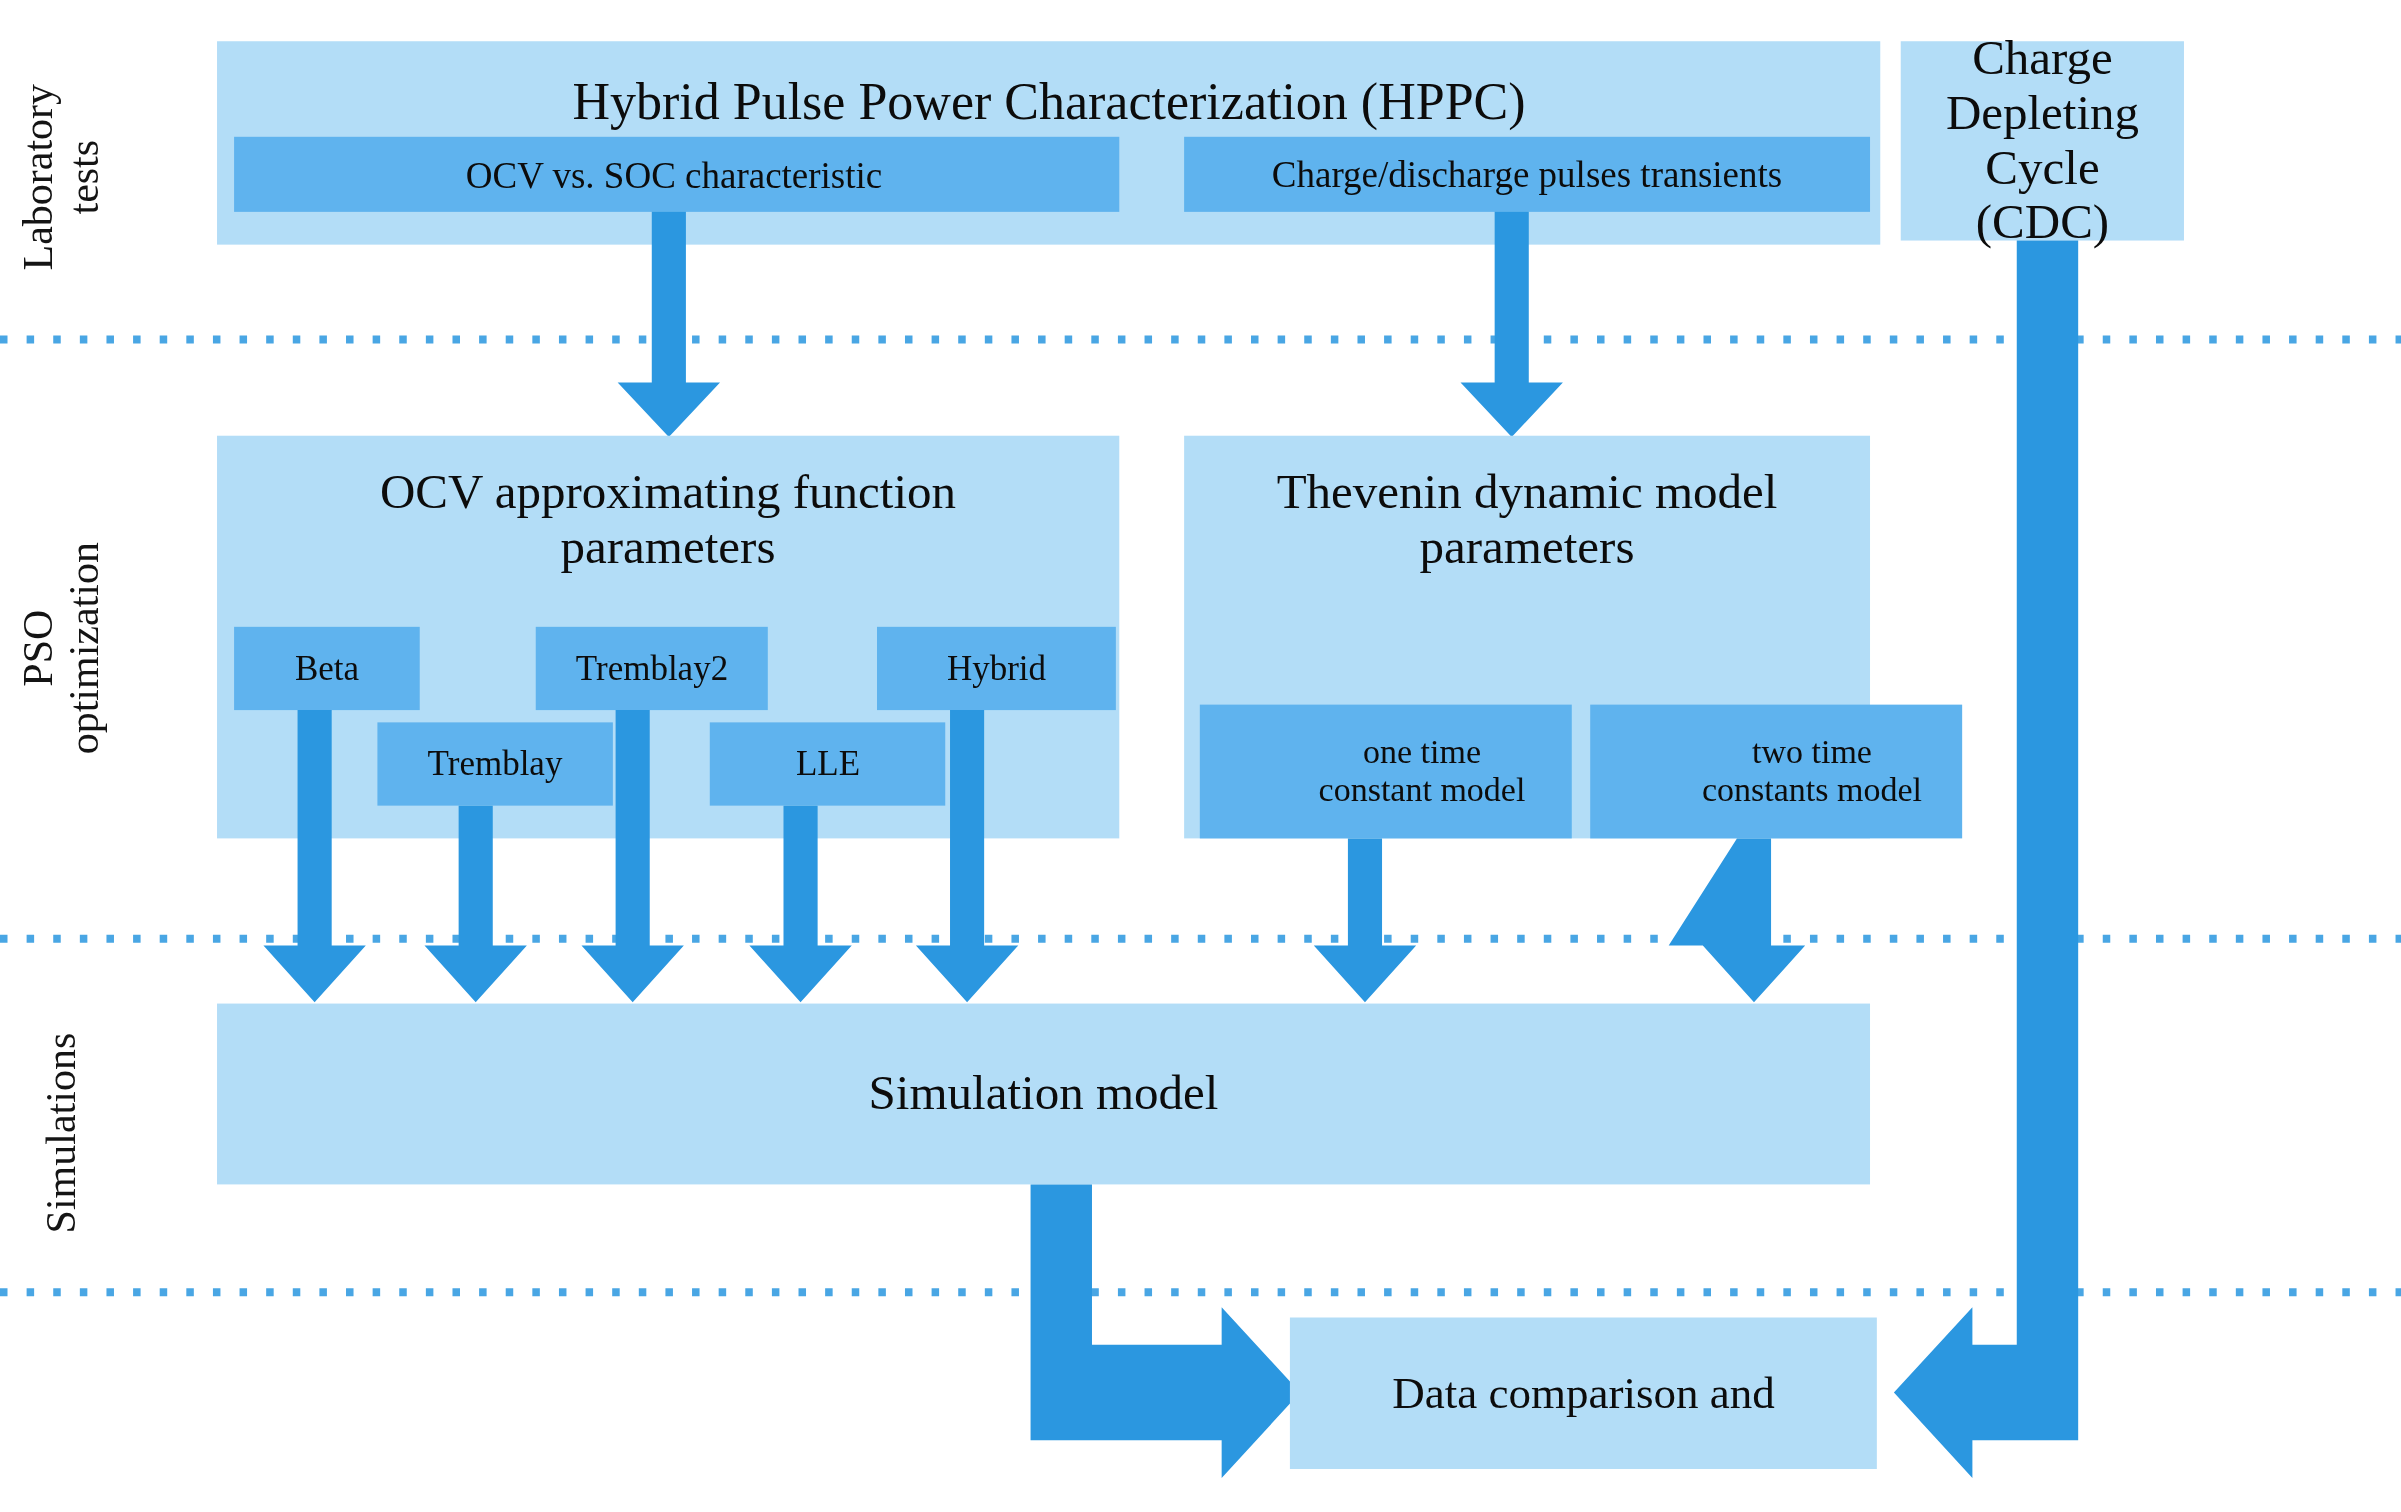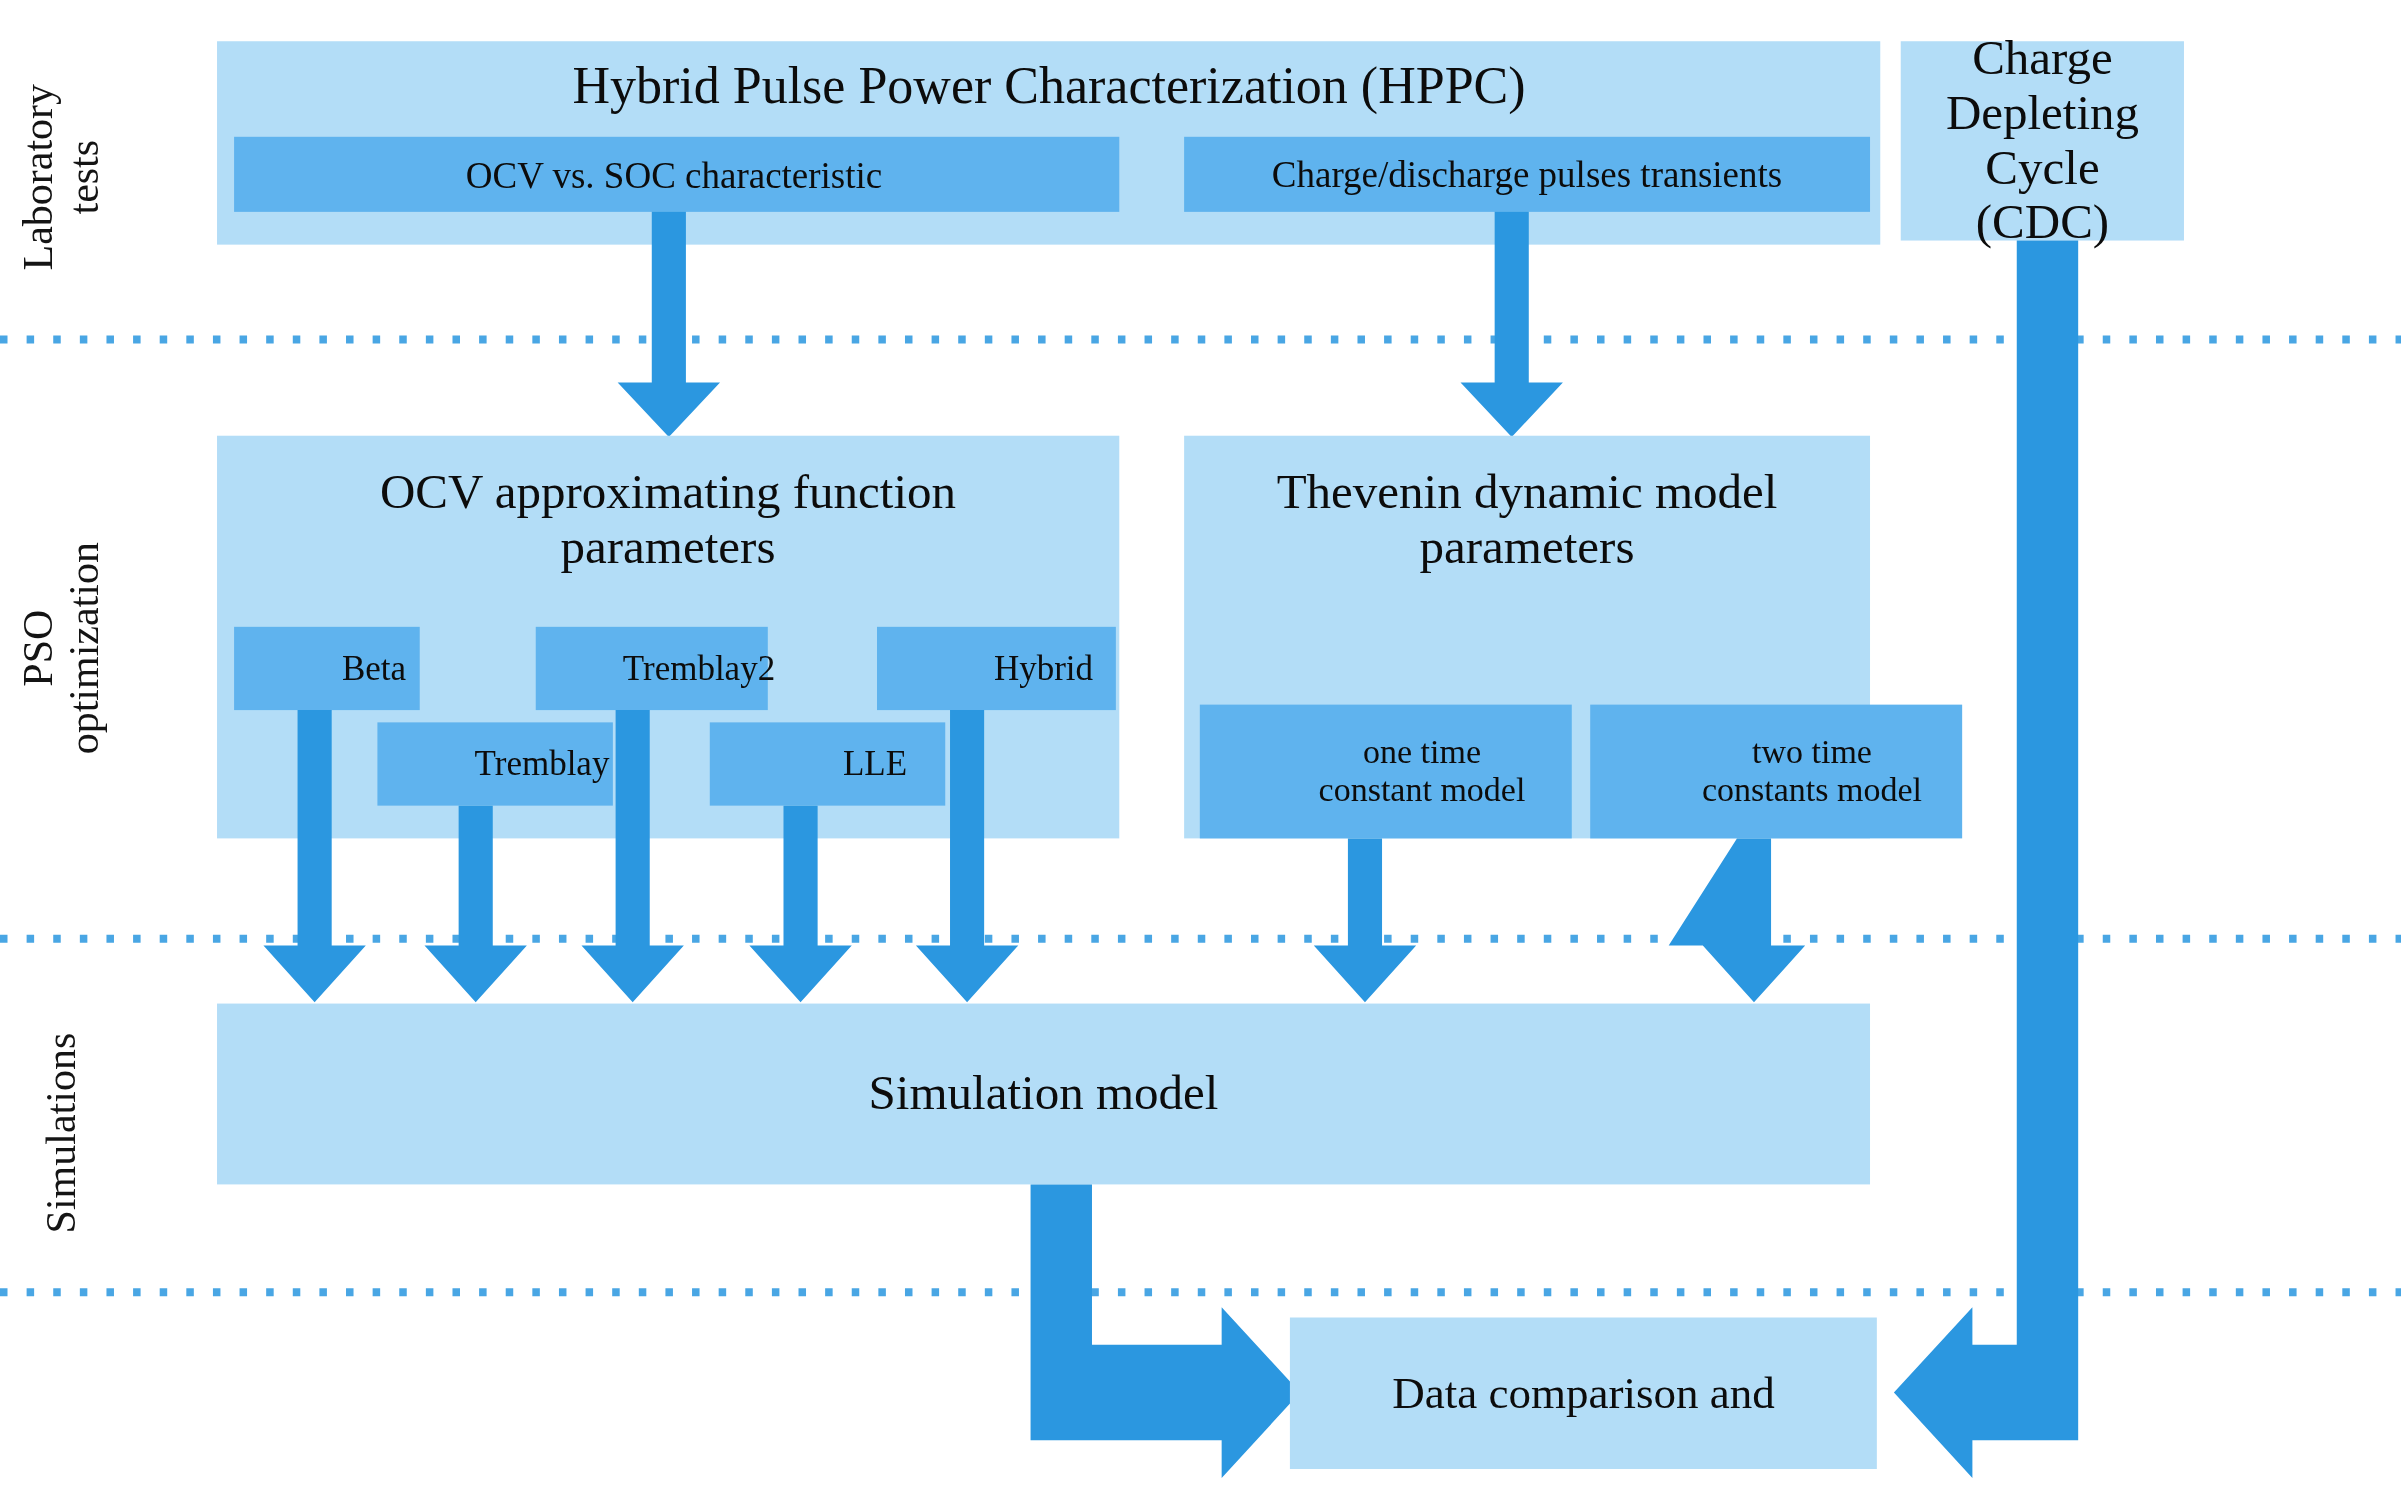--- a/index.html
+++ b/index.html
@@ -4,25 +4,25 @@
 <style>
   html,body{margin:0;padding:0;background:#ffffff;}
   body{width:2401px;height:1513px;overflow:hidden;font-family:"Liberation Serif",serif;}
   #stage{position:relative;width:2401px;height:1513px;background:#fff;}
   svg.layer{position:absolute;left:0;top:0;width:2401px;height:1513px;}
   .boxtext{position:absolute;display:flex;align-items:center;justify-content:center;
            text-align:center;color:#0c0c0c;line-height:1.12;pointer-events:none;}
   .rowlabel{position:absolute;display:flex;align-items:center;justify-content:center;
             color:#141414;white-space:nowrap;}
   .rl-inner{transform:rotate(-90deg);transform-origin:center center;text-align:center;line-height:1.1;}
-  .t-hppc{font-size:52px;}
+  .t-hppc{font-size:52px;margin-top:16px;}
   .t-cdc{font-size:49px;}
   .t-sub{font-size:37px;}
   .t-grouphdr{font-size:49px;}
-  .t-small{font-size:35px;padding-left:47px;}
+  .t-small{font-size:35px;}
   .t-tiny{font-size:34px;padding-left:36px;}
   .t-sim{font-size:49px;}
   .t-cmp{font-size:45px;}
   .t-row{font-size:42px;}
 </style>
 </head>
 <body>
 
 <div id="stage">
 

